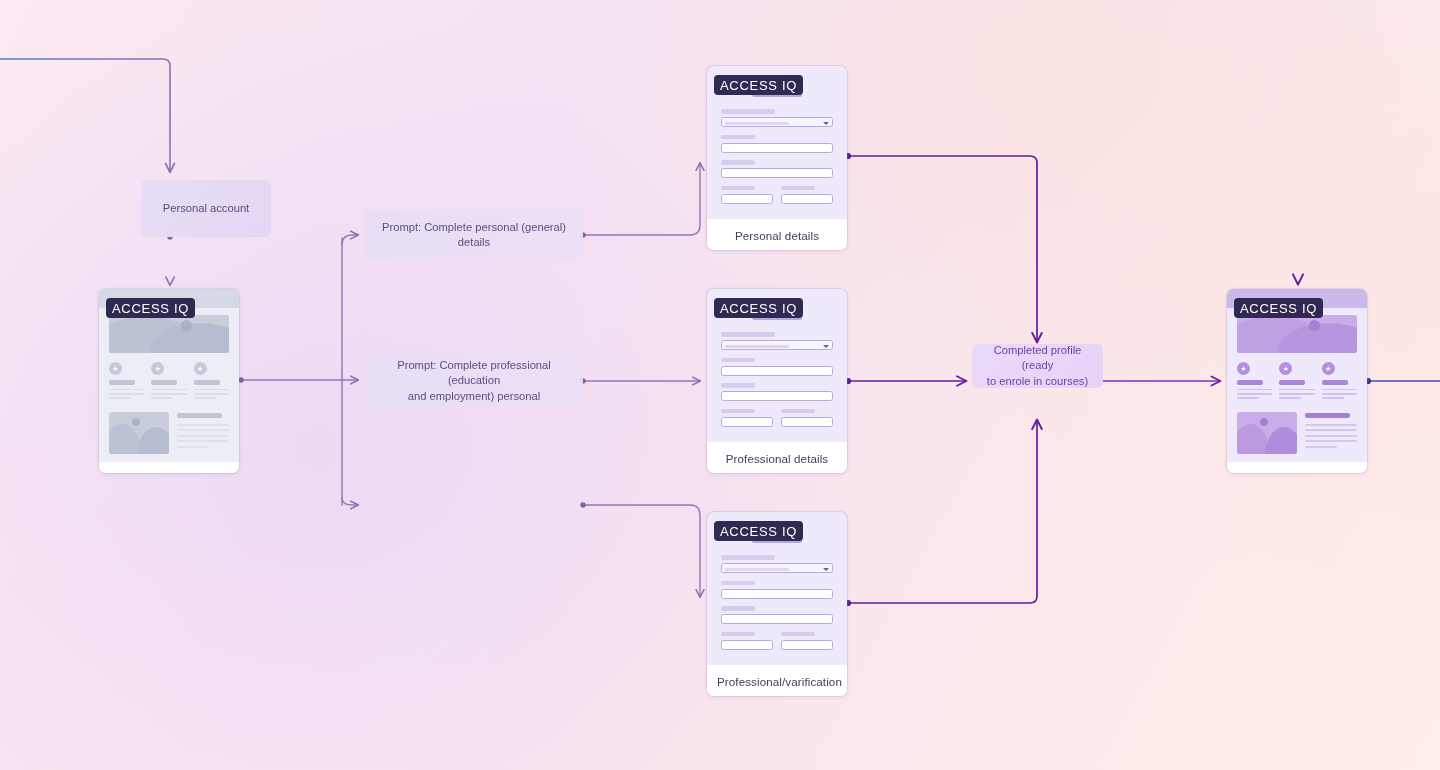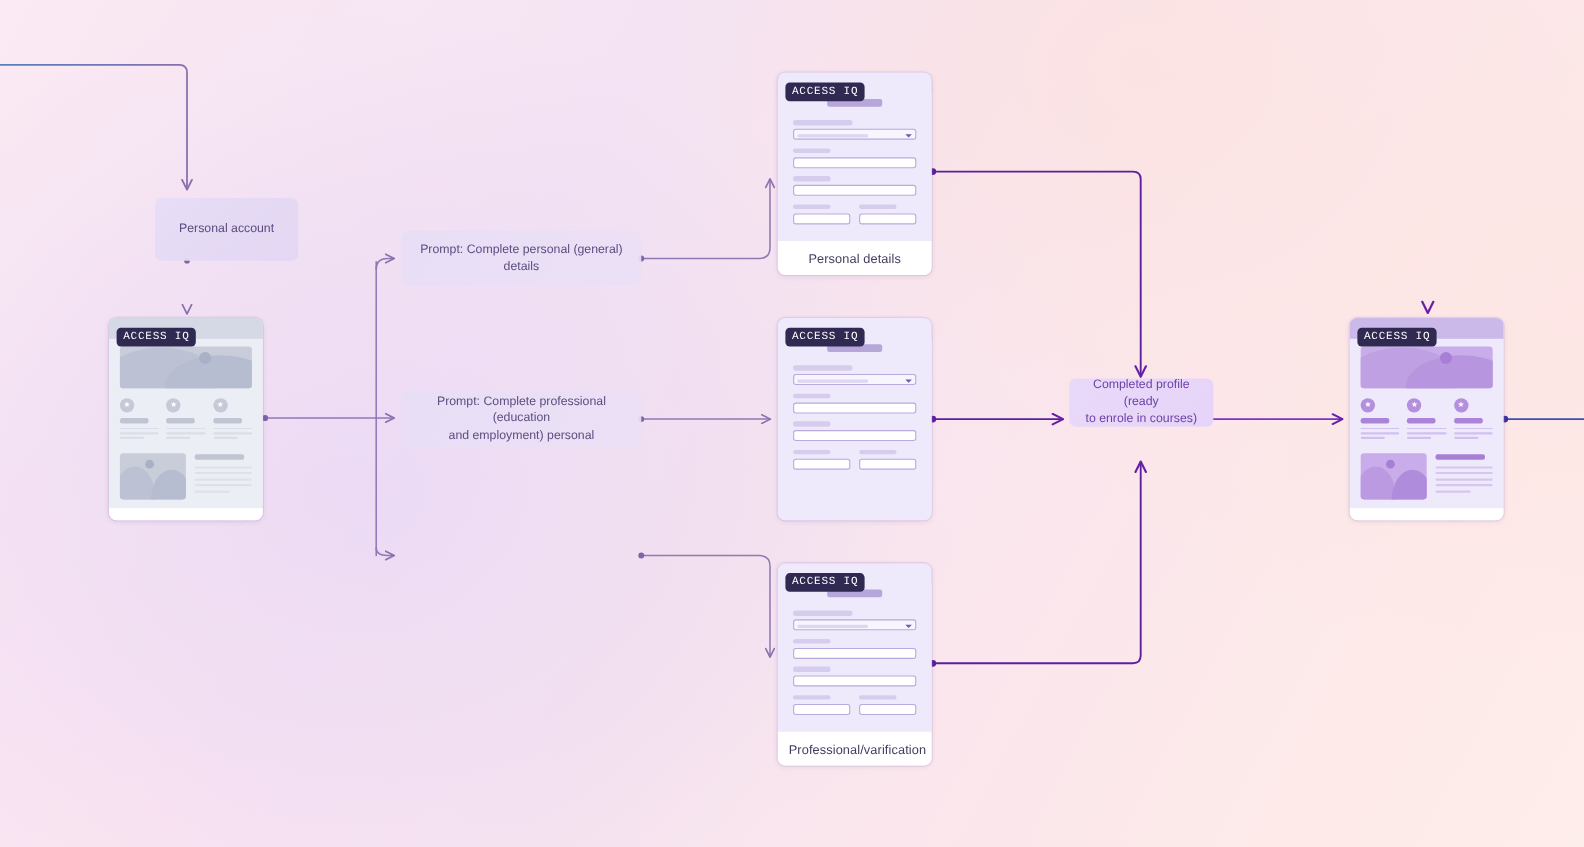--- a/index.html
+++ b/index.html
@@ -65,22 +65,22 @@
     color: #453a5e;
     padding: 10px 10px 11px;
     letter-spacing: 0.1px;
   }
   .card-topbar { position: absolute; left: 0; top: 0; right: 0; }
   .badge {
     position: absolute;
     left: 7px; top: 9px;
     background: #302a52;
     color: #ffffff;
-    font-family: Liberation Mono, monospace;
-    font-size: 10px;
+    font-family: Liberation Sans, sans-serif;
+    font-size: 13px;
     letter-spacing: 0.7px;
     padding: 3.5px 6px 3.5px 6px;
     border-radius: 4px;
     line-height: 1;
     z-index: 4;
   }
 
   
   .dash { width: 140px; height: 184px; }
   .dash .card-body { padding: 26px 10px 8px; }
@@ -348,20 +348,21 @@
         <div>
           <div class="f-label" style="width:66%;"></div>
           <div class="f-input"></div>
         </div>
         <div>
           <div class="f-label" style="width:66%;"></div>
           <div class="f-input"></div>
         </div>
       </div>
     </div>
+    <div class="card-caption">Professional details</div>
   </div>
 
   <div class="card form" style="left:707px; top:512px; background:#eeeafb;">
     <div class="card-topbar" style="height:19px; background:#cbbbe8;"></div>
     <div class="badge">ACCESS IQ</div>
     <div class="card-body">
       <div class="form-title"></div>
       <div class="f-label" style="width:48%;"></div>
       <div class="f-input select">
         <div class="ph"></div>

